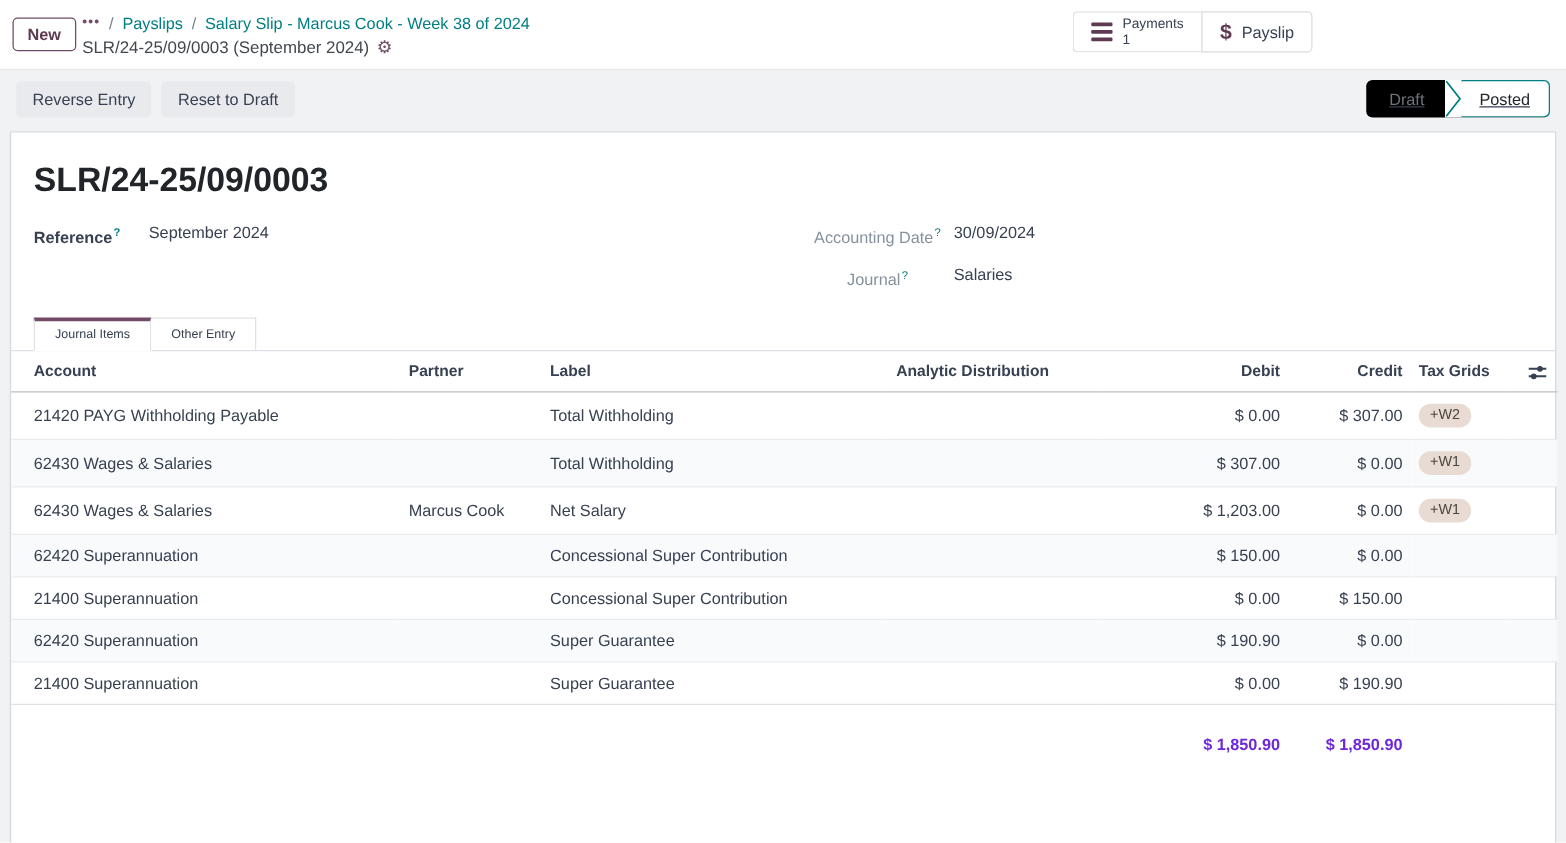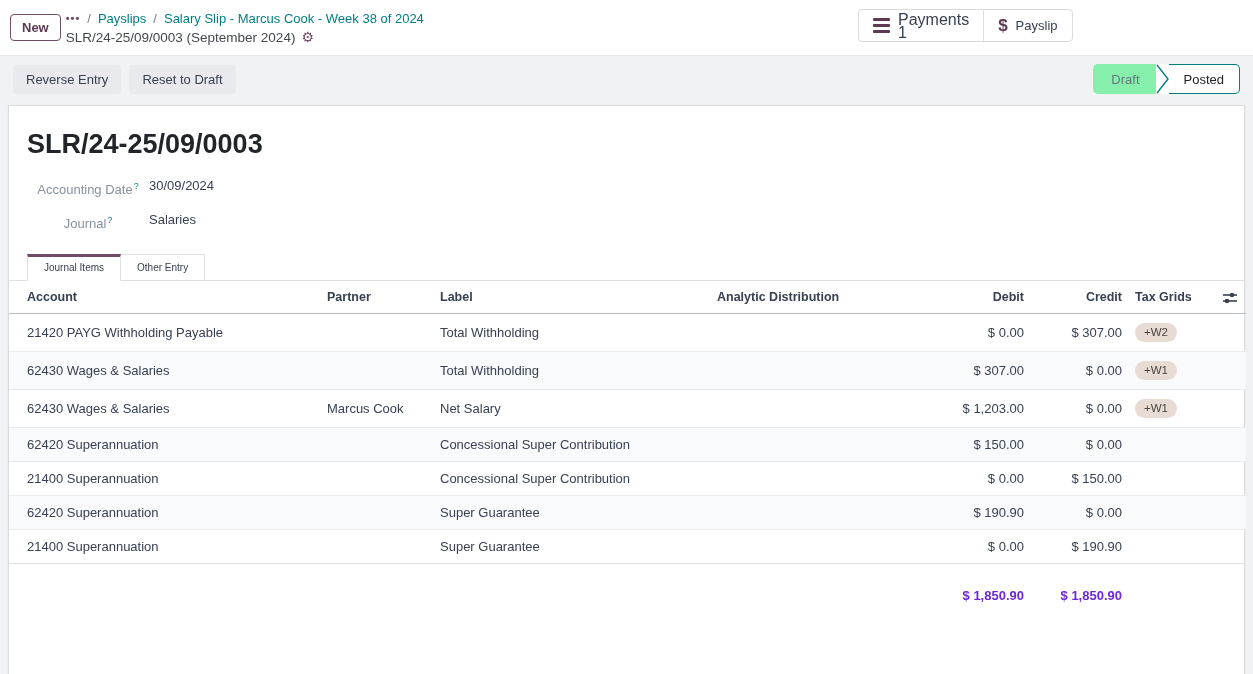--- a/index.html
+++ b/index.html
@@ -27,32 +27,32 @@
   .gear { color:#714B67; font-size:14px; cursor:pointer; line-height:1; }
   .stat-group { position:absolute; left:858px; top:9px; display:flex; }
   .stat-btn {
     background:#fff; border:1px solid #d9dbde; height:33px; display:flex;
     align-items:center; gap:8px; padding:0 14px; cursor:pointer; color:#374151;
   }
   .stat-btn:first-child { border-radius:4px 0 0 4px; border-right:none; }
   .stat-btn:last-child { border-radius:0 4px 4px 0; }
   .burger { display:flex; flex-direction:column; gap:3px; }
   .burger span { display:block; width:17px; height:3px; background:#5d3a52; border-radius:1px; }
-  .stat-txt { display:flex; flex-direction:column; font-size:16px; line-height:13px; text-align:left; }
+  .stat-txt { display:flex; flex-direction:column; font-size:11px; line-height:13px; text-align:left; }
   .dollar { color:#5d3a52; font-size:17px; font-weight:bold; }
   
   .controlbar { height:46px; display:flex; align-items:center; padding:0 13px; position:relative; }
   .btn-grey {
     background:#e9eaed; border:none; border-radius:4px; color:#374151;
     font-size:13px; padding:7px 13px; margin-right:8px; cursor:pointer;
     font-family:inherit;
   }
   .statusbar {
     position:absolute; right:13px; top:8px; height:30px; display:flex;
-    align-items:stretch; background:#86efac; border-radius:5px; font-size:13px;
+    align-items:stretch; background:#000000; border-radius:5px; font-size:13px;text-decoration:underline;
   }
   .status-draft { display:flex; align-items:center; padding:0 16px 0 18px; color:#6c757d; cursor:pointer; }
   .posted-wrap { display:flex; align-items:stretch; background:#fff; border-radius:0 5px 5px 0; cursor:pointer; }
   .posted-wrap svg { display:block; }
   .posted-label {
     display:flex; align-items:center; padding:0 15px; margin:0; color:#212529;
     border:1px solid #017e84; border-left:none; border-radius:0 5px 5px 0;
   }
   
   .sheet {
@@ -143,20 +143,28 @@
       </svg>
       <span class="posted-label">Posted</span>
     </span>
   </div>
 </div>
 
 <div class="sheet">
   <div class="sheet-pad">
     <div class="doc-title">SLR/24-25/09/0003</div>
     <div class="fields">
+      <div class="fgroup-left">
+        <div class="frow">
+          <span class="flabel">
+            <span>Reference</span><span class="help">?</span>
+          </span>
+          <span class="fvalue">September 2024</span>
+        </div>
+      </div>
       <div class="fgroup-right">
         <div class="frow">
           <span class="flabel">
             <span>Accounting Date</span><span class="help">?</span>
           </span>
           <span class="fvalue">30/09/2024</span>
         </div>
         <div class="frow">
           <span class="flabel">
             <span>Journal</span><span class="help">?</span>

